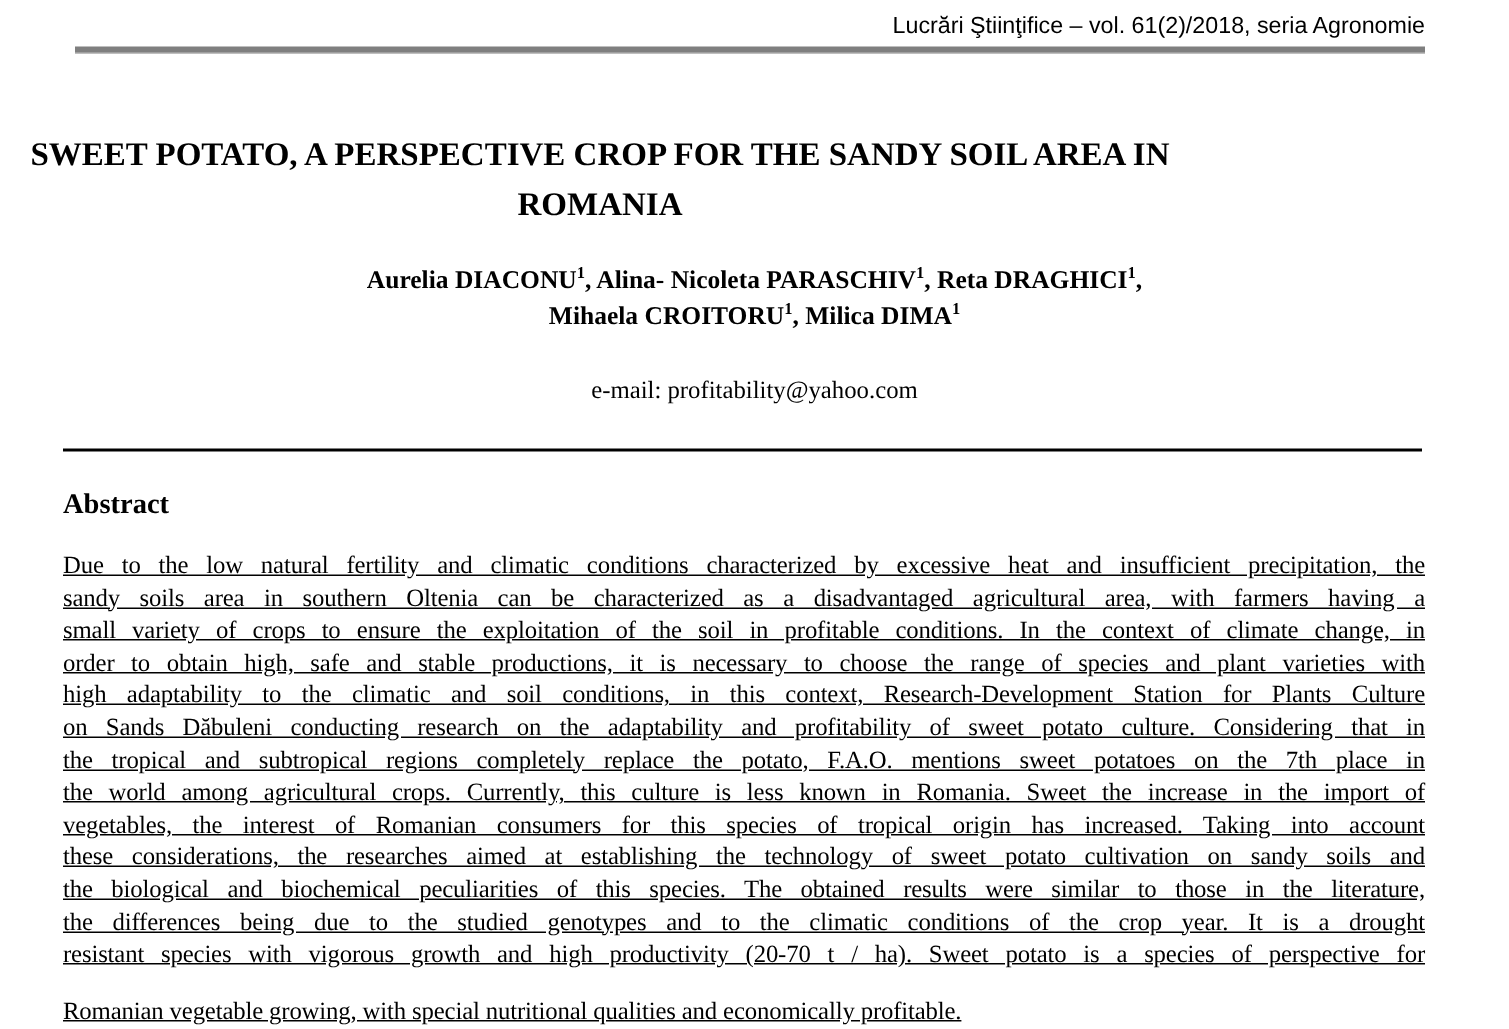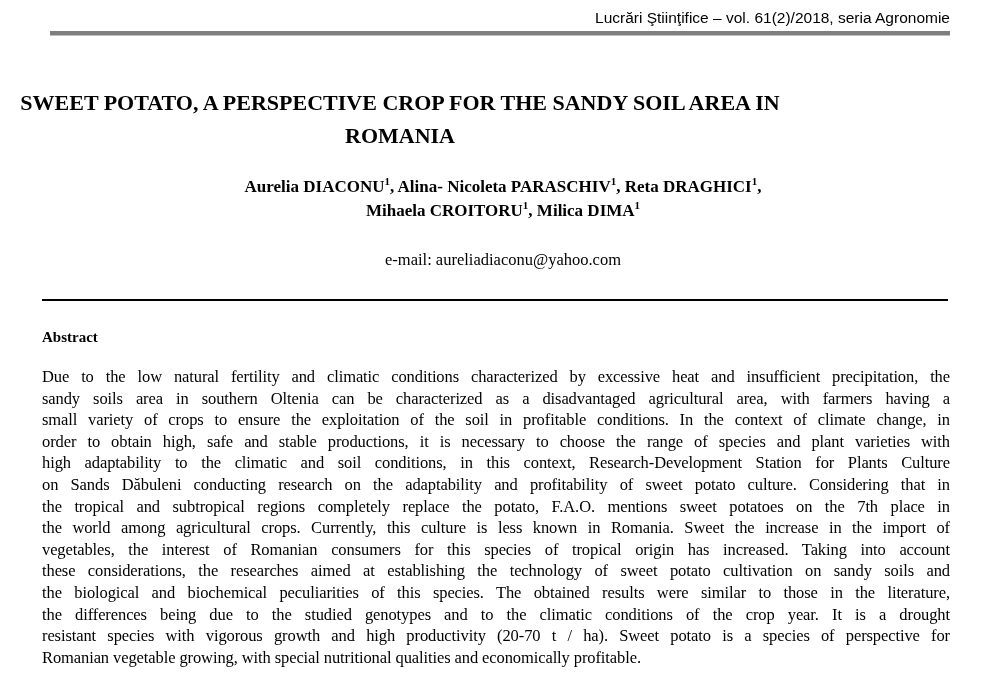--- a/index.html
+++ b/index.html
@@ -44,50 +44,50 @@
     text-align:center;font-size:16.5px;line-height:22px;
   }
 
   .divider{
     position:absolute;left:42px;top:299px;width:906px;height:2px;
     background:var(--divider);
   }
 
   .abstract-heading{
     position:absolute;left:42px;top:326px;
-    font-weight:bold;font-size:15px;line-height:22px;
+    font-weight:bold;font-size:19px;line-height:22px;
   }
 
   .abstract-body{
     position:absolute;left:42px;top:366px;width:908px;
     font-size:16.5px;line-height:21.6px;letter-spacing:-0.1px;
   }
-  .abs-line{text-align:justify;text-align-last:justify;}
-  .abs-line:last-child{text-align-last:left;}
+  .abs-line{text-align:justify;text-align-last:justify;text-decoration:underline;}
+  .abs-line:last-child{text-align-last:left;margin-top:16px;}
 </style>
 </head>
 <body>
 
 <div class="page">
 
   <div class="journal-line">Lucrări Ştiinţifice – vol. 61(2)/2018, seria Agronomie</div>
 
   <div class="header-rule"></div>
 
   <h1 class="title">
       <div class="title-line">SWEET POTATO, A PERSPECTIVE CROP FOR THE SANDY SOIL AREA IN</div>
       <div class="title-line">ROMANIA</div>
     </h1>
 
   <div class="authors">
     <div class="authors-line"><span>Aurelia DIACONU</span><sup>1</sup><span>, </span><span>Alina- Nicoleta PARASCHIV</span><sup>1</sup><span>, </span><span>Reta DRAGHICI</span><sup>1</sup><span>,</span></div>
     <div class="authors-line"><span>Mihaela CROITORU</span><sup>1</sup><span>, </span><span>Milica DIMA</span><sup>1</sup><span></span></div>
   </div>
 
-  <div class="email">e-mail: aureliadiaconu@yahoo.com</div>
+  <div class="email">e-mail: profitability@yahoo.com</div>
 
   <div class="divider"></div>
 
   <div class="abstract-heading">Abstract</div>
 
   <div class="abstract-body">
       <div class="abs-line">Due to the low natural fertility and climatic conditions characterized by excessive heat and insufficient precipitation, the</div>
       <div class="abs-line">sandy soils area in southern Oltenia can be characterized as a disadvantaged agricultural area, with farmers having a</div>
       <div class="abs-line">small variety of crops to ensure the exploitation of the soil in profitable conditions. In the context of climate change, in</div>
       <div class="abs-line">order to obtain high, safe and stable productions, it is necessary to choose the range of species and plant varieties with</div>

